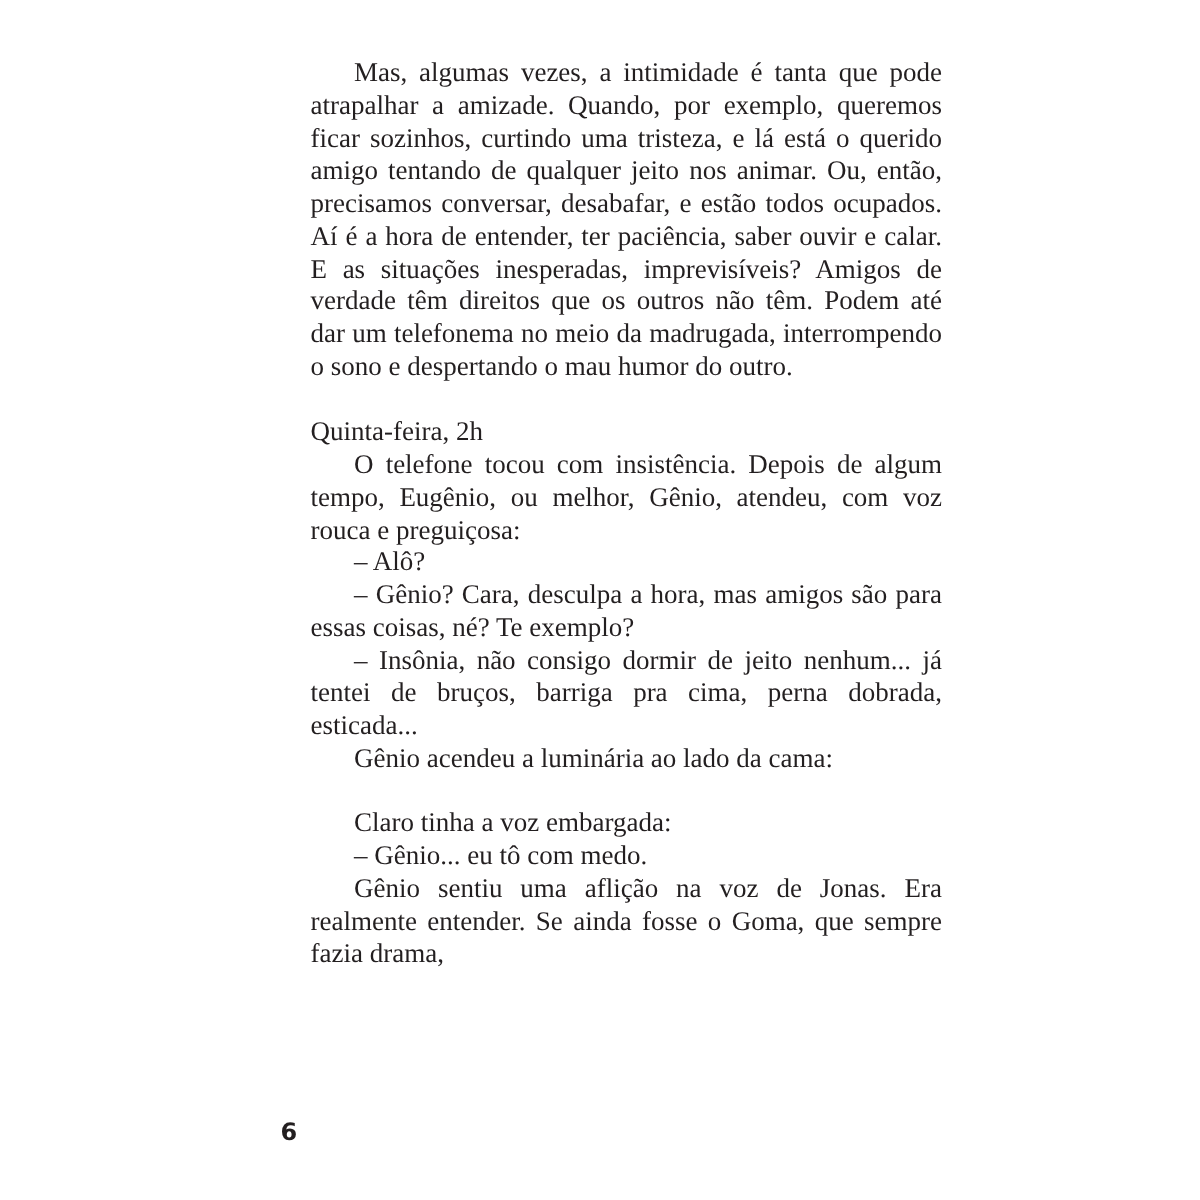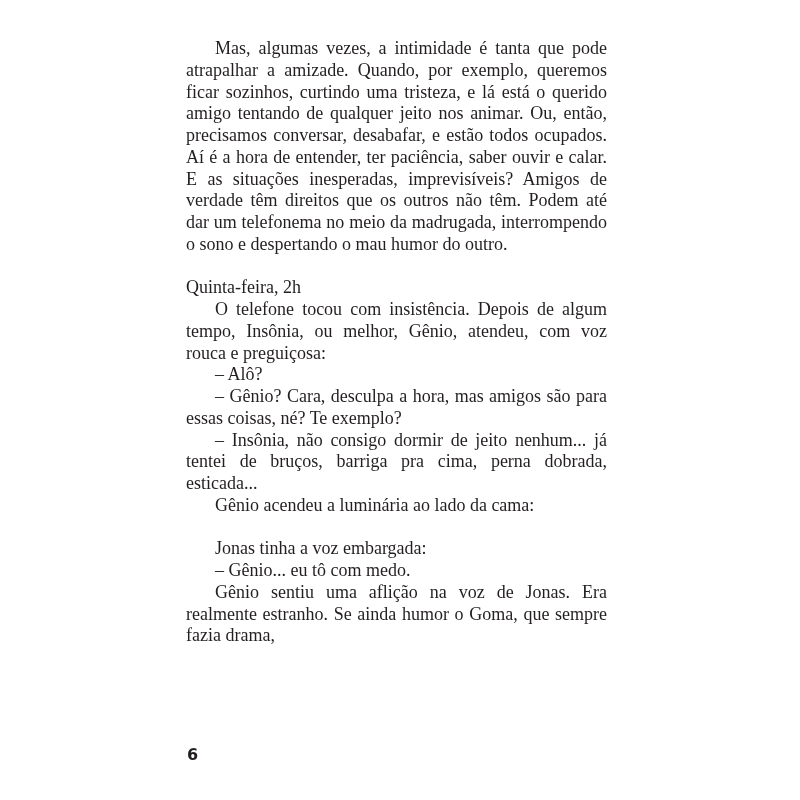--- a/index.html
+++ b/index.html
@@ -10,21 +10,21 @@
     body {
       width: 800px;
       height: 800px;
       position: relative;
       overflow: hidden;
       font-family: "Liberation Serif", "DejaVu Serif", serif;
       color: #231f20;
     }
     .page {
       position: absolute;
-      left: 186px;
+      left: 207px;
       top: 38px;
       width: 421px;
     }
     .para {
       margin: 0;
       font-size: 18px;
       line-height: 21.75px;
       text-align: justify;
       text-indent: 29px;
       hyphens: manual;
@@ -48,24 +48,24 @@
       color: #231f20;
     }
   </style>
 </head>
 <body>
 
 <div class="page">
   <p class="para">Mas, algumas vezes, a intimidade é tanta que pode atrapalhar a amizade. Quando, por exemplo, queremos ficar sozinhos, curtindo uma tristeza, e lá está o querido amigo tentando de qualquer jeito nos animar. Ou, então, precisamos conversar, desabafar, e estão todos ocupados. Aí é a hora de entender, ter paciência, saber ouvir e calar. E as situações inesperadas, imprevisíveis? Amigos de verdade têm direitos que os outros não têm. Podem até dar um telefonema no meio da madrugada, interrompendo o sono e despertando o mau humor do outro.</p>
   <div class="gap"></div>
   <h2 class="heading">Quinta-feira, 2h</h2>
-  <p class="para">O telefone tocou com insistência. Depois de algum tempo, Insônia, ou melhor, Gênio, atendeu, com voz rouca e preguiçosa:</p>
+  <p class="para">O telefone tocou com insistência. Depois de algum tempo, Eugênio, ou melhor, Gênio, atendeu, com voz rouca e preguiçosa:</p>
   <p class="para">– Alô?</p>
   <p class="para">– Gênio? Cara, desculpa a hora, mas amigos são para essas coisas, né? Te exemplo?</p>
   <p class="para">– Insônia, não consigo dormir de jeito nenhum... já tentei de bruços, barriga pra cima, perna dobrada, esticada...</p>
   <p class="para">Gênio acendeu a luminária ao lado da cama:</p>
   <div class="gap"></div>
-  <p class="para">Jonas tinha a voz embargada:</p>
+  <p class="para">Claro tinha a voz embargada:</p>
   <p class="para">– Gênio... eu tô com medo.</p>
-  <p class="para">Gênio sentiu uma aflição na voz de Jonas. Era realmente estranho. Se ainda humor o Goma, que sempre fazia drama,</p>
+  <p class="para">Gênio sentiu uma aflição na voz de Jonas. Era realmente entender. Se ainda fosse o Goma, que sempre fazia drama,</p>
 </div>
 
 <div class="page-number">6</div>
 
 </body></html>

